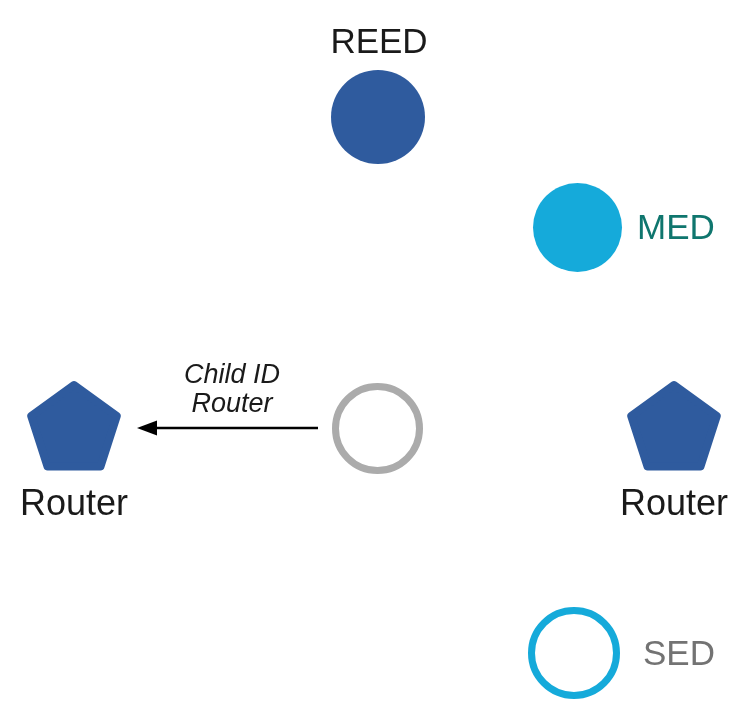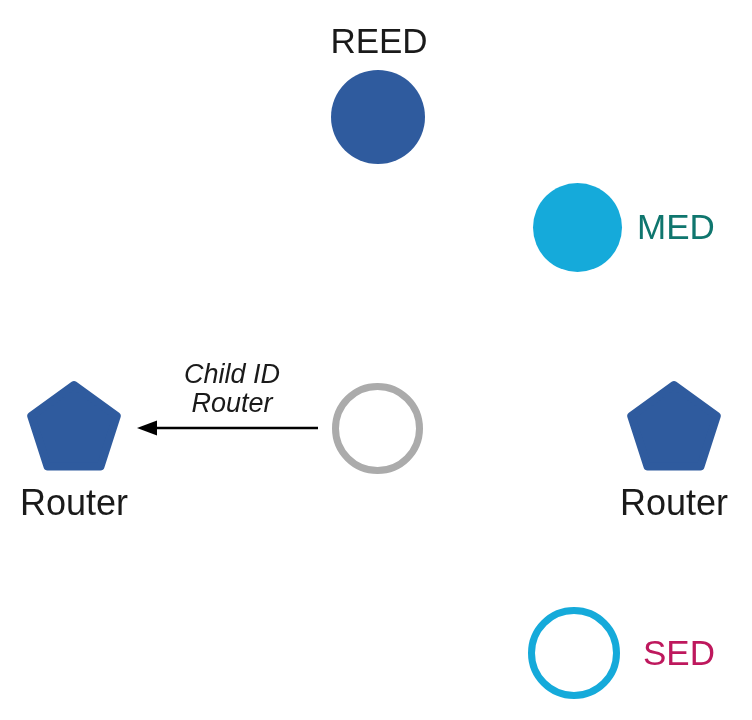--- a/index.html
+++ b/index.html
@@ -79,15 +79,15 @@
     <polygon points="55,7 97.8,38.1 81.5,88.4 28.5,88.4 12.2,38.1" fill="#2F5B9E" stroke="#2F5B9E" stroke-width="8" stroke-linejoin="round"></polygon>
   </svg>
   <div class="label centered-x router-left-label" style="color: rgb(26, 26, 26);">Router</div>
 
   <svg class="pentagon-svg pentagon-right" viewBox="0 0 110 104">
     <polygon points="55,7 97.8,38.1 81.5,88.4 28.5,88.4 12.2,38.1" fill="#2F5B9E" stroke="#2F5B9E" stroke-width="8" stroke-linejoin="round"></polygon>
   </svg>
   <div class="label centered-x router-right-label" style="color: rgb(26, 26, 26);">Router</div>
 
   <div class="circle sed-circle" style="border-color: rgb(21, 170, 218);"></div>
-  <div class="label centered-y sed-label" style="color: #be185d; text-align: center;">SED</div>
+  <div class="label centered-y sed-label" style="color: #737373; text-align: center;">SED</div>
 
 </div>
 
 </body></html>

